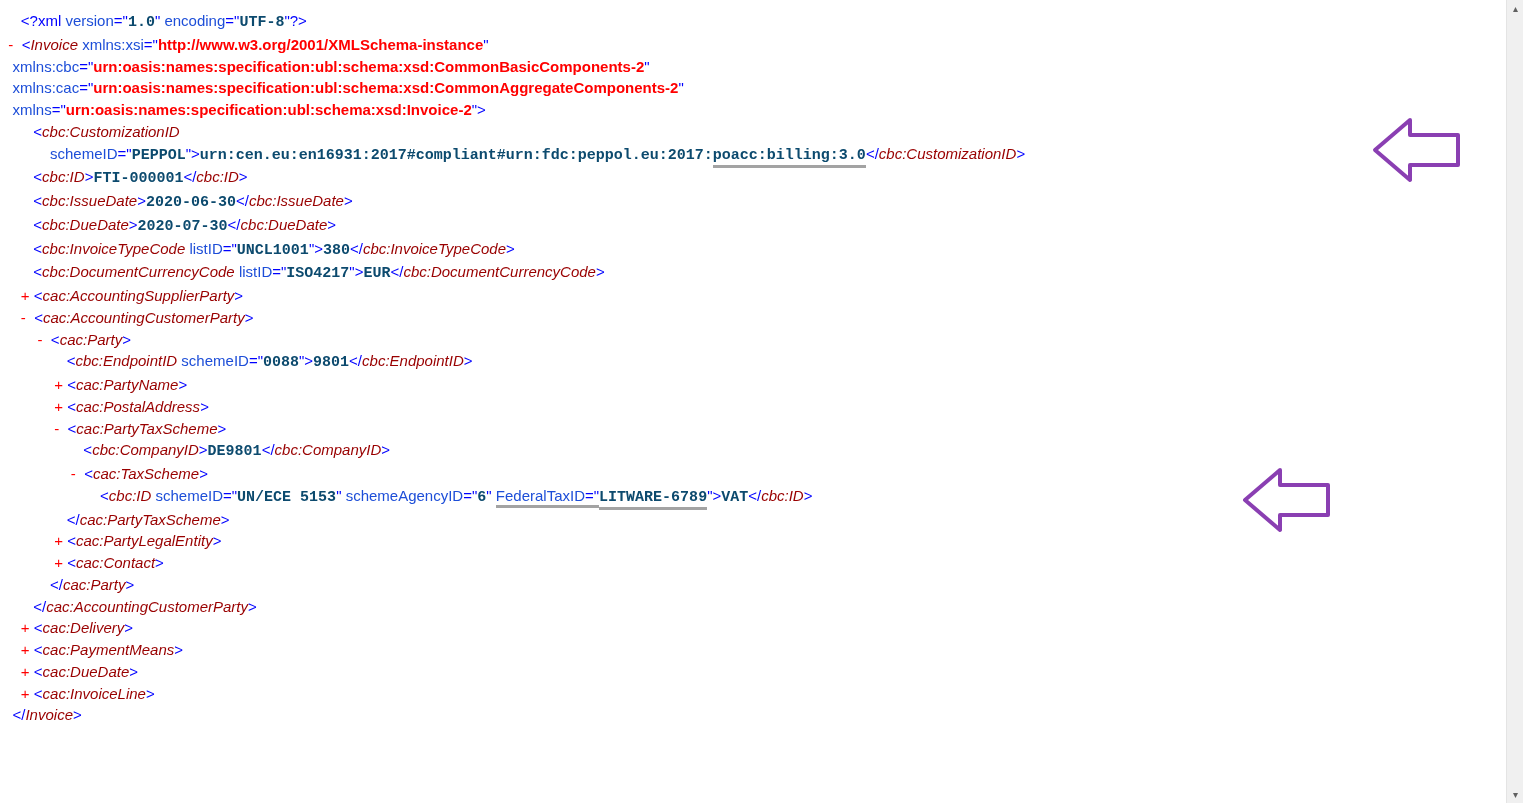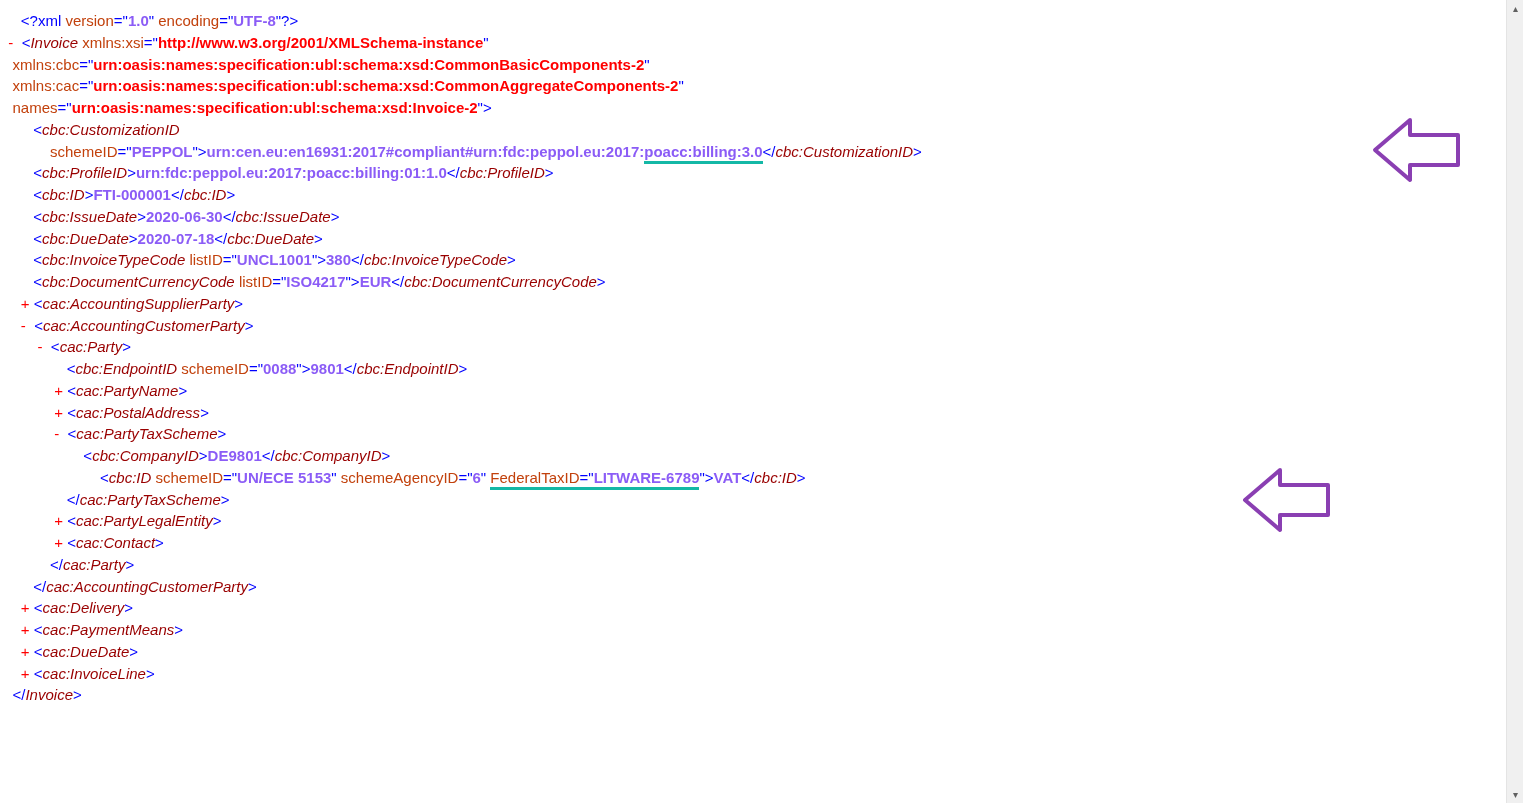--- a/index.html
+++ b/index.html
@@ -15,23 +15,23 @@
   .viewport {
     position: absolute;
     left: 0; top: 0;
     width: 1506px; height: 803px;
     padding: 10px 0 0 0;
     white-space: nowrap;
     line-height: 1.45;
   }
   .line { white-space: pre; }
   .blue { color: #0000ff; }
-  .red  { color: #c2410c; }
+  .red  { color: #1d4ed8; }
   .maroon { color: #990000; font-style: italic; }
-  .black { color: #8b5cf6; font-weight: bold; }
+  .black { color: #0c4a6e; font-weight: bold; font-family: Liberation Mono, monospace; }
   .boldred { color: #ff0000; font-weight: bold; margin-top: 48px; }
   .toggle { color: #ff0000; cursor: pointer; }
 
   
   .scrollbar {
     position: absolute;
     right: 0; top: 0;
     width: 17px; height: 803px;
     background: #f0f0f0;
     border-left: 1px solid #e4e4e4;
@@ -42,51 +42,50 @@
     background: #f0f0f0;
     color: #606060;
     font-size: 10px;
     user-select: none;
     cursor: pointer;
   }
   .sb-btn.up { position: absolute; top: 0; }
   .sb-btn.dn { position: absolute; bottom: 0; }
 
   
-  .ul-purple { border-bottom: 3px solid #14b8a6; padding-bottom: 1px; }
+  .ul-purple { border-bottom: 3px solid #a3a3a3; padding-bottom: 1px; }
   
   .arrow {
     position: absolute;
     width: 90px; height: 70px;
   }
   .arrow svg { width: 100%; height: 100%; }
   .arrow path { fill: none; stroke: #8a3fb2; stroke-width: 4; stroke-linejoin: round; }
 </style>
 </head>
 <body>
 
 <div class="viewport">
 
   <div class="line">     <span class="blue">&lt;?xml </span><span class="red">version</span><span class="blue">="</span><span class="black">1.0</span><span class="blue">" </span><span class="red">encoding</span><span class="blue">="</span><span class="black">UTF-8</span><span class="blue">"?&gt;</span></div>
 
   <div class="line">  <span class="toggle">-</span>  <span class="blue">&lt;</span><span class="maroon">Invoice</span><span class="blue"> </span><span class="red">xmlns:xsi</span><span class="blue">="</span><span class="boldred">http://www.w3.org/2001/XMLSchema-instance</span><span class="blue">"</span></div>
   <div class="line">   <span class="red">xmlns:cbc</span><span class="blue">="</span><span class="boldred">urn:oasis:names:specification:ubl:schema:xsd:CommonBasicComponents-2</span><span class="blue">"</span></div>
   <div class="line">   <span class="red">xmlns:cac</span><span class="blue">="</span><span class="boldred">urn:oasis:names:specification:ubl:schema:xsd:CommonAggregateComponents-2</span><span class="blue">"</span></div>
-  <div class="line">   <span class="red">names</span><span class="blue">="</span><span class="boldred">urn:oasis:names:specification:ubl:schema:xsd:Invoice-2</span><span class="blue">"&gt;</span></div>
+  <div class="line">   <span class="red">xmlns</span><span class="blue">="</span><span class="boldred">urn:oasis:names:specification:ubl:schema:xsd:Invoice-2</span><span class="blue">"&gt;</span></div>
 
   <div class="line">        <span class="blue">&lt;</span><span class="maroon">cbc:CustomizationID</span></div>
   <div class="line">            <span class="red">schemeID</span><span class="blue">="</span><span class="black">PEPPOL</span><span class="blue">"&gt;</span><span class="black">urn:cen.eu:en16931:2017#compliant#urn:fdc:peppol.eu:2017:</span><span class="black ul-purple">poacc:billing:3.0</span><span class="blue">&lt;/</span><span class="maroon">cbc:CustomizationID</span><span class="blue">&gt;</span></div>
 
-  <div class="line">        <span class="blue">&lt;</span><span class="maroon">cbc:ProfileID</span><span class="blue">&gt;</span><span class="black">urn:fdc:peppol.eu:2017:poacc:billing:01:1.0</span><span class="blue">&lt;/</span><span class="maroon">cbc:ProfileID</span><span class="blue">&gt;</span></div>
 
   <div class="line">        <span class="blue">&lt;</span><span class="maroon">cbc:ID</span><span class="blue">&gt;</span><span class="black">FTI-000001</span><span class="blue">&lt;/</span><span class="maroon">cbc:ID</span><span class="blue">&gt;</span></div>
 
   <div class="line">        <span class="blue">&lt;</span><span class="maroon">cbc:IssueDate</span><span class="blue">&gt;</span><span class="black">2020-06-30</span><span class="blue">&lt;/</span><span class="maroon">cbc:IssueDate</span><span class="blue">&gt;</span></div>
 
-  <div class="line">        <span class="blue">&lt;</span><span class="maroon">cbc:DueDate</span><span class="blue">&gt;</span><span class="black">2020-07-18</span><span class="blue">&lt;/</span><span class="maroon">cbc:DueDate</span><span class="blue">&gt;</span></div>
+  <div class="line">        <span class="blue">&lt;</span><span class="maroon">cbc:DueDate</span><span class="blue">&gt;</span><span class="black">2020-07-30</span><span class="blue">&lt;/</span><span class="maroon">cbc:DueDate</span><span class="blue">&gt;</span></div>
 
   <div class="line">        <span class="blue">&lt;</span><span class="maroon">cbc:InvoiceTypeCode</span><span class="blue"> </span><span class="red">listID</span><span class="blue">="</span><span class="black">UNCL1001</span><span class="blue">"&gt;</span><span class="black">380</span><span class="blue">&lt;/</span><span class="maroon">cbc:InvoiceTypeCode</span><span class="blue">&gt;</span></div>
 
   <div class="line">        <span class="blue">&lt;</span><span class="maroon">cbc:DocumentCurrencyCode</span><span class="blue"> </span><span class="red">listID</span><span class="blue">="</span><span class="black">ISO4217</span><span class="blue">"&gt;</span><span class="black">EUR</span><span class="blue">&lt;/</span><span class="maroon">cbc:DocumentCurrencyCode</span><span class="blue">&gt;</span></div>
 
   <div class="line">     <span class="toggle">+</span> <span class="blue">&lt;</span><span class="maroon">cac:AccountingSupplierParty</span><span class="blue">&gt;</span></div>
 
   <div class="line">     <span class="toggle">-</span>  <span class="blue">&lt;</span><span class="maroon">cac:AccountingCustomerParty</span><span class="blue">&gt;</span></div>
 
   <div class="line">         <span class="toggle">-</span>  <span class="blue">&lt;</span><span class="maroon">cac:Party</span><span class="blue">&gt;</span></div>
@@ -94,20 +93,21 @@
   <div class="line">                <span class="blue">&lt;</span><span class="maroon">cbc:EndpointID</span><span class="blue"> </span><span class="red">schemeID</span><span class="blue">="</span><span class="black">0088</span><span class="blue">"&gt;</span><span class="black">9801</span><span class="blue">&lt;/</span><span class="maroon">cbc:EndpointID</span><span class="blue">&gt;</span></div>
 
   <div class="line">             <span class="toggle">+</span> <span class="blue">&lt;</span><span class="maroon">cac:PartyName</span><span class="blue">&gt;</span></div>
 
   <div class="line">             <span class="toggle">+</span> <span class="blue">&lt;</span><span class="maroon">cac:PostalAddress</span><span class="blue">&gt;</span></div>
 
   <div class="line">             <span class="toggle">-</span>  <span class="blue">&lt;</span><span class="maroon">cac:PartyTaxScheme</span><span class="blue">&gt;</span></div>
 
   <div class="line">                    <span class="blue">&lt;</span><span class="maroon">cbc:CompanyID</span><span class="blue">&gt;</span><span class="black">DE9801</span><span class="blue">&lt;/</span><span class="maroon">cbc:CompanyID</span><span class="blue">&gt;</span></div>
 
+  <div class="line">                 <span class="toggle">-</span>  <span class="blue">&lt;</span><span class="maroon">cac:TaxScheme</span><span class="blue">&gt;</span></div>
 
   <div class="line">                        <span class="blue">&lt;</span><span class="maroon">cbc:ID</span><span class="blue"> </span><span class="red">schemeID</span><span class="blue">="</span><span class="black">UN/ECE 5153</span><span class="blue">" </span><span class="red">schemeAgencyID</span><span class="blue">="</span><span class="black">6</span><span class="blue">" </span><span class="red ul-purple">FederalTaxID</span><span class="blue ul-purple">="</span><span class="black ul-purple">LITWARE-6789</span><span class="blue">"&gt;</span><span class="black">VAT</span><span class="blue">&lt;/</span><span class="maroon">cbc:ID</span><span class="blue">&gt;</span></div>
 
 
   <div class="line">                <span class="blue">&lt;/</span><span class="maroon">cac:PartyTaxScheme</span><span class="blue">&gt;</span></div>
 
   <div class="line">             <span class="toggle">+</span> <span class="blue">&lt;</span><span class="maroon">cac:PartyLegalEntity</span><span class="blue">&gt;</span></div>
 
   <div class="line">             <span class="toggle">+</span> <span class="blue">&lt;</span><span class="maroon">cac:Contact</span><span class="blue">&gt;</span></div>
 

